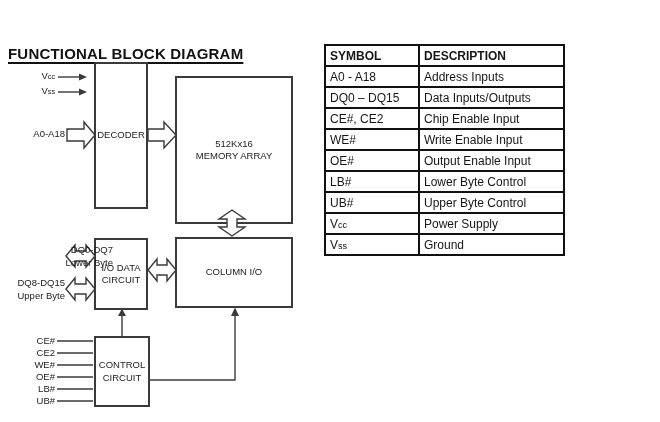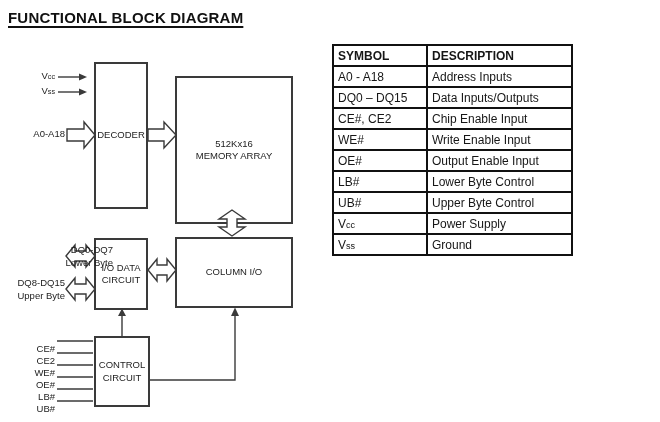--- a/index.html
+++ b/index.html
@@ -4,21 +4,21 @@
 <style>
   html,body{margin:0;padding:0;background:#fff;}
   #page{
     position:relative;width:660px;height:422px;background:#ffffff;
     font-family:"Liberation Sans","DejaVu Sans",sans-serif;color:#1c1c1c;
     overflow:hidden;
   }
   .heading{
     position:absolute;font-size:15px;font-weight:bold;color:#111;
     text-decoration:underline;text-decoration-thickness:2px;text-underline-offset:3px;
-    white-space:nowrap;letter-spacing:0.2px;
+    white-space:nowrap;letter-spacing:0.2px;margin-top:36px;
   }
   #heading-left{left:8px;top:9px;}
   #heading-right{left:348px;top:9px;}
 
   svg.connectors{position:absolute;left:0;top:0;width:660px;height:422px;}
 
   .block{
     position:absolute;border:2px solid #3a3a3a;background:#fff;box-sizing:border-box;
     display:flex;align-items:center;justify-content:center;text-align:center;
     font-size:9.5px;line-height:12.5px;color:#222;white-space:pre-line;
@@ -32,26 +32,26 @@
   .siglabel{
     position:absolute;font-size:9.5px;line-height:12.5px;color:#222;
     text-align:right;white-space:pre-line;
   }
   .sub{font-size:0.76em;}
   #lbl-vcc{left:18px;top:70px;width:37px;}
   #lbl-vss{left:18px;top:85px;width:37px;}
   #lbl-addr{left:0;top:128px;width:65px;}
   #lbl-dqlow{left:0;top:244px;width:65px;padding-left:48px;}
   #lbl-dqhigh{left:0;top:277px;width:65px;}
-  .ctl{left:0;width:55px;height:12px;line-height:12px;margin-top:8px;}
+  .ctl{left:0;width:55px;height:12px;line-height:12px;}
   #lbl-ce1{top:335px;} #lbl-ce2{top:347px;} #lbl-we{top:359px;}
   #lbl-oe{top:371px;}  #lbl-lb{top:383px;}  #lbl-ub{top:395px;}
 
   table.pins{
-    position:absolute;left:332px;top:44px;width:239px;
+    position:absolute;left:324px;top:44px;width:239px;
     border-collapse:collapse;font-size:12px;color:#161616;
     table-layout:fixed;
     padding-left:40px;
   }
   table.pins td,table.pins th{
     border:2px solid #111;height:19px;padding:0 2px 0 4px;
     text-align:left;vertical-align:middle;white-space:nowrap;overflow:hidden;
   }
   table.pins th{font-weight:bold;}
   col.c-sym{width:94px;} col.c-desc{width:145px;}

